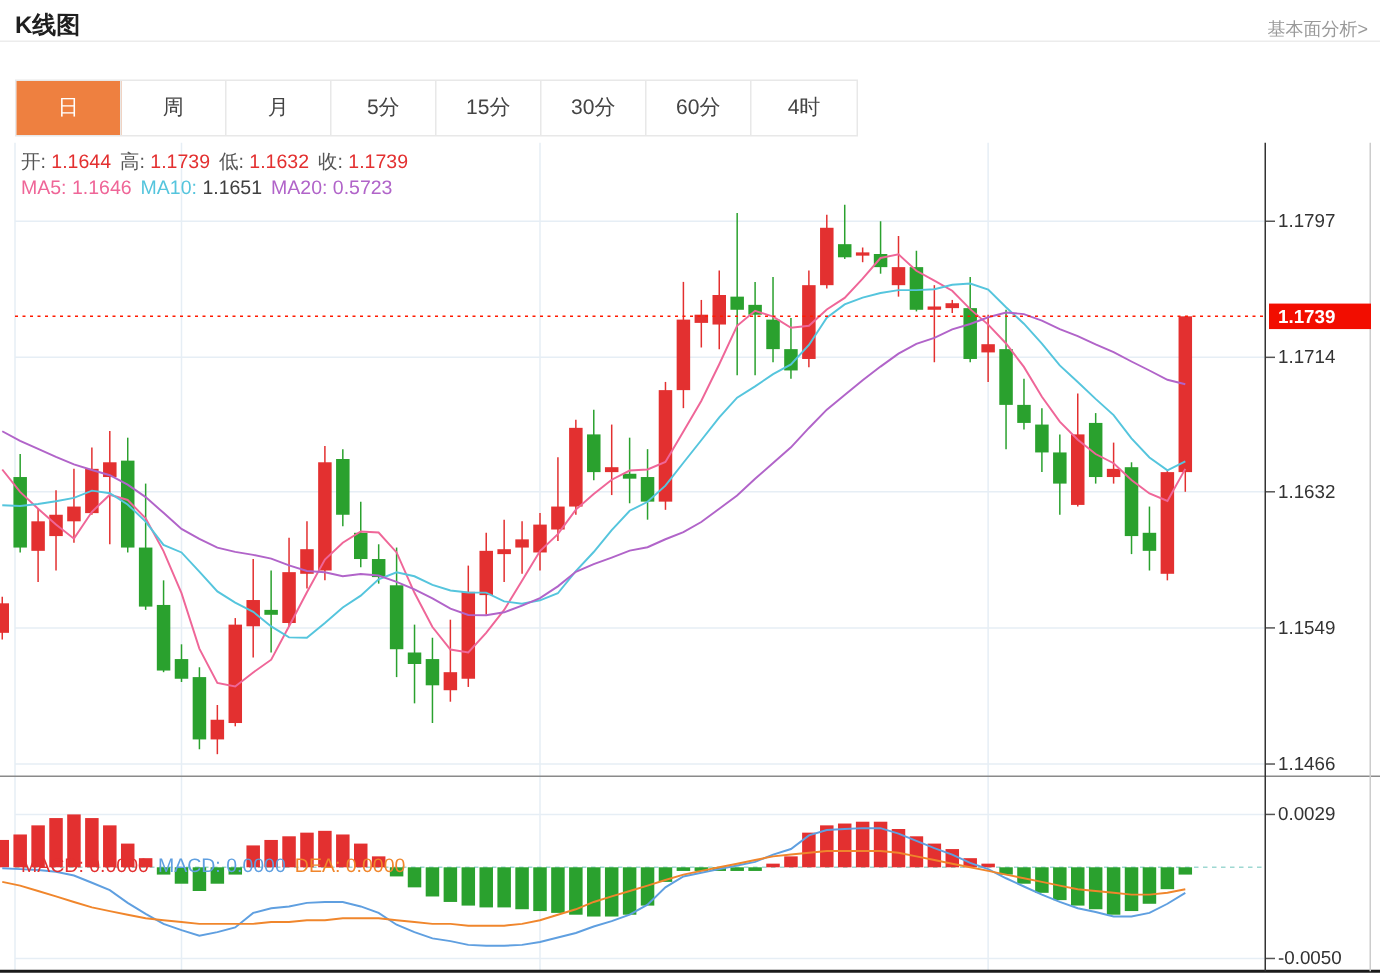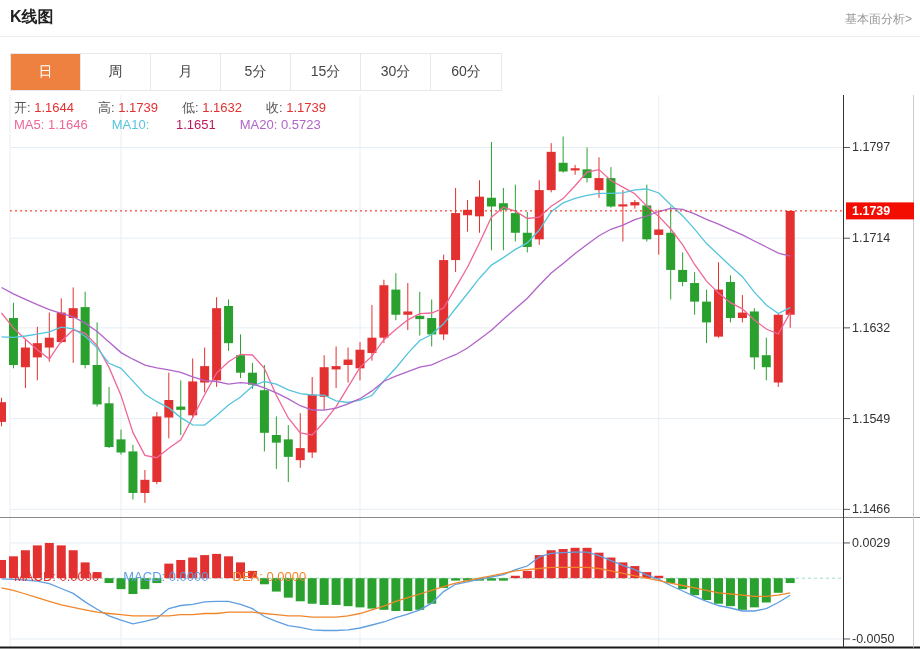--- a/index.html
+++ b/index.html
@@ -1,27 +1,27 @@
 <!DOCTYPE html>
 <html><head>
 <meta charset="utf-8">
 <style>
   * { margin:0; padding:0; box-sizing:border-box; }
   html,body { width:920px; height:650px; background:#fff; overflow:hidden;
     font-family:"Liberation Sans","DejaVu Sans",sans-serif; position:relative; }
-  .widget-header { position:absolute; left:0; top:0; width:920px; height:37px;
+  .widget-header { position:absolute; left:0; top:0; width:920px; height:28px;
     border-bottom:1px solid #ececec; }
   .page-title { position:absolute; left:10px; top:7px; font-size:16px; font-weight:bold; color:#1f1f1f; }
   .fa-link { position:absolute; right:8px; top:11px; font-size:12px; color:#999; text-decoration:none; cursor:pointer; }
   .tabs { position:absolute; left:10px; top:53px; display:flex; border:1px solid #e8e8e8; background:#fff; }
   .tab { width:70px; height:36px; line-height:35px; text-align:center; font-size:14px; color:#444;
     border-right:1px solid #e8e8e8; cursor:pointer; user-select:none; }
   .tab:last-child { border-right:none; }
   .tab.active { background:#ee8040; color:#fff; }
-  .readout { position:absolute; display:flex; gap:24px; font-size:13px; pointer-events:none; z-index:5; white-space:nowrap; }
+  .readout { position:absolute; display:flex; gap:6px; font-size:13px; pointer-events:none; z-index:5; white-space:nowrap; }
   #readout-ohlc { left:14px; top:99px; }
   #readout-ma   { left:14px; top:117px;align-items:flex-end; }
   #readout-macd { left:14px; top:521px;margin-top:48px; }
   .readout .lbl { color:#555; }
   #chart-svg { position:absolute; left:0; top:95px; }
 </style>
 </head>
 <body>
 
 <div class="widget-header">
@@ -30,31 +30,32 @@
 </div>
 
 <div class="tabs" id="tabs">
     <div class="tab active">日</div>
     <div class="tab">周</div>
     <div class="tab">月</div>
     <div class="tab">5分</div>
     <div class="tab">15分</div>
     <div class="tab">30分</div>
     <div class="tab">60分</div>
+    <div class="tab">4时</div>
   </div>
 
 <div class="readout" id="readout-ohlc">
     <span class="item"><span class="lbl" style="color: rgb(85, 85, 85);">开: </span><span style="color: rgb(227, 48, 48);">1.1644</span></span>
     <span class="item"><span class="lbl" style="color: rgb(85, 85, 85);">高: </span><span style="color: rgb(227, 48, 48);">1.1739</span></span>
     <span class="item"><span class="lbl" style="color: rgb(85, 85, 85);">低: </span><span style="color: rgb(227, 48, 48);">1.1632</span></span>
     <span class="item"><span class="lbl" style="color: rgb(85, 85, 85);">收: </span><span style="color: rgb(227, 48, 48);">1.1739</span></span>
   </div>
 <div class="readout" id="readout-ma">
     <span class="item"><span class="lbl" style="color: rgb(239, 102, 152);">MA5: </span><span style="color: rgb(239, 102, 152);">1.1646</span></span>
-    <span class="item"><span class="lbl" style="color: rgb(85, 197, 221);">MA10: </span><span style="color: #be185d; margin-left: 23px;">1.1651</span></span>
+    <span class="item"><span class="lbl" style="color: rgb(85, 197, 221);">MA10: </span><span style="color: #404040;">1.1651</span></span>
     <span class="item"><span class="lbl" style="color: rgb(177, 100, 201);">MA20: </span><span style="color: rgb(177, 100, 201);">0.5723</span></span>
   </div>
 <div class="readout" id="readout-macd">
     <span class="item"><span class="lbl" style="color: rgb(227, 48, 48);">MACD: </span><span style="color: rgb(227, 48, 48);">0.0000</span></span>
     <span class="item"><span class="lbl" style="color: rgb(95, 159, 224);">MACD: </span><span style="color: rgb(95, 159, 224);">0.0000</span></span>
     <span class="item"><span class="lbl" style="color: rgb(240, 134, 44);">DEA: </span><span style="color: rgb(240, 134, 44);">0.0000</span></span>
   </div>
 
 <svg id="chart-svg" width="920" height="555" viewBox="0 0 920 555">
     <g>

